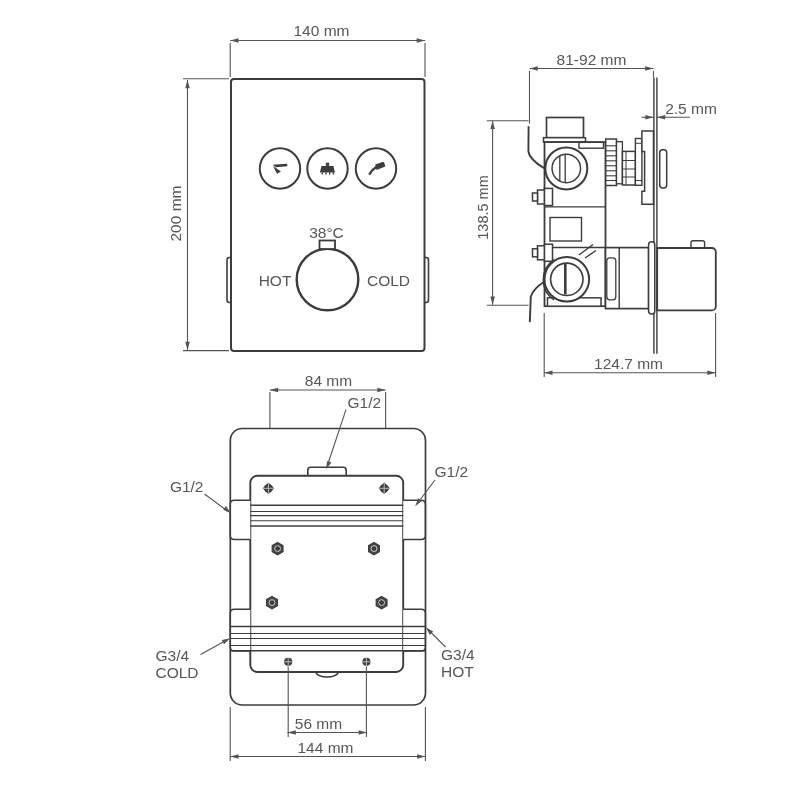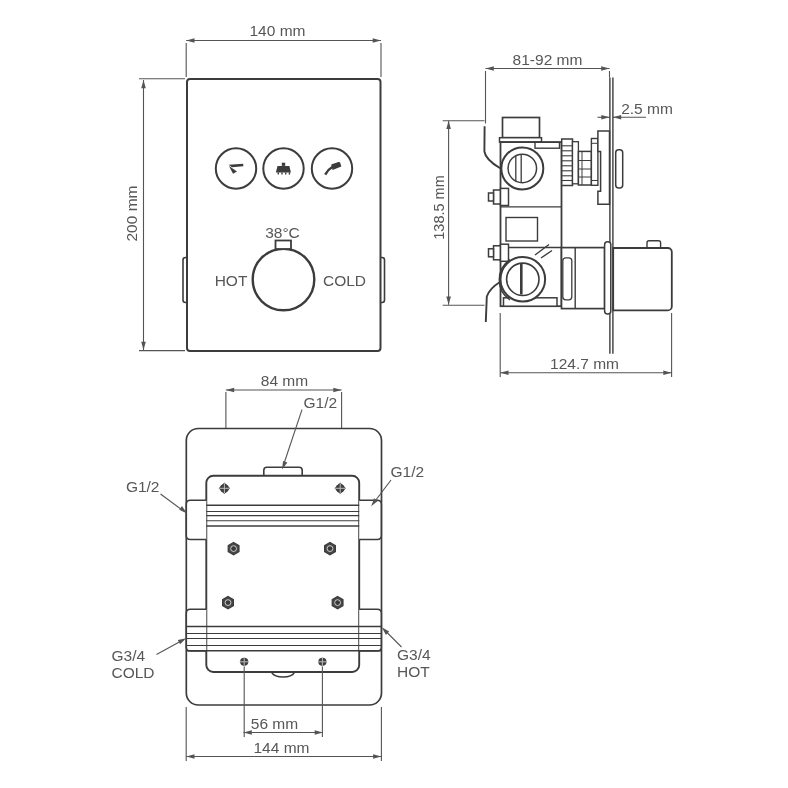--- a/index.html
+++ b/index.html
@@ -1,16 +1,16 @@
 <!DOCTYPE html>
 <html><head>
 <meta charset="utf-8">
 <style>
   html,body{margin:0;padding:0;background:#ffffff;}
-  .wrap{width:728px;height:788px;position:relative;background:#fff;}
+  .wrap{width:728px;height:788px;position:relative;background:#fff;margin-left:44px;}
   svg{display:block;}
   text{font-family:"Liberation Sans",sans-serif;fill:#575757;}
 </style>
 </head>
 <body>
 <div class="wrap">
 <svg width="788" height="788" viewBox="0 0 788 788" fill="none" stroke-linecap="butt">
 
 <g stroke="#545454" stroke-width="1.1">
   <line x1="186.2" y1="40.5" x2="381" y2="40.5"></line>

